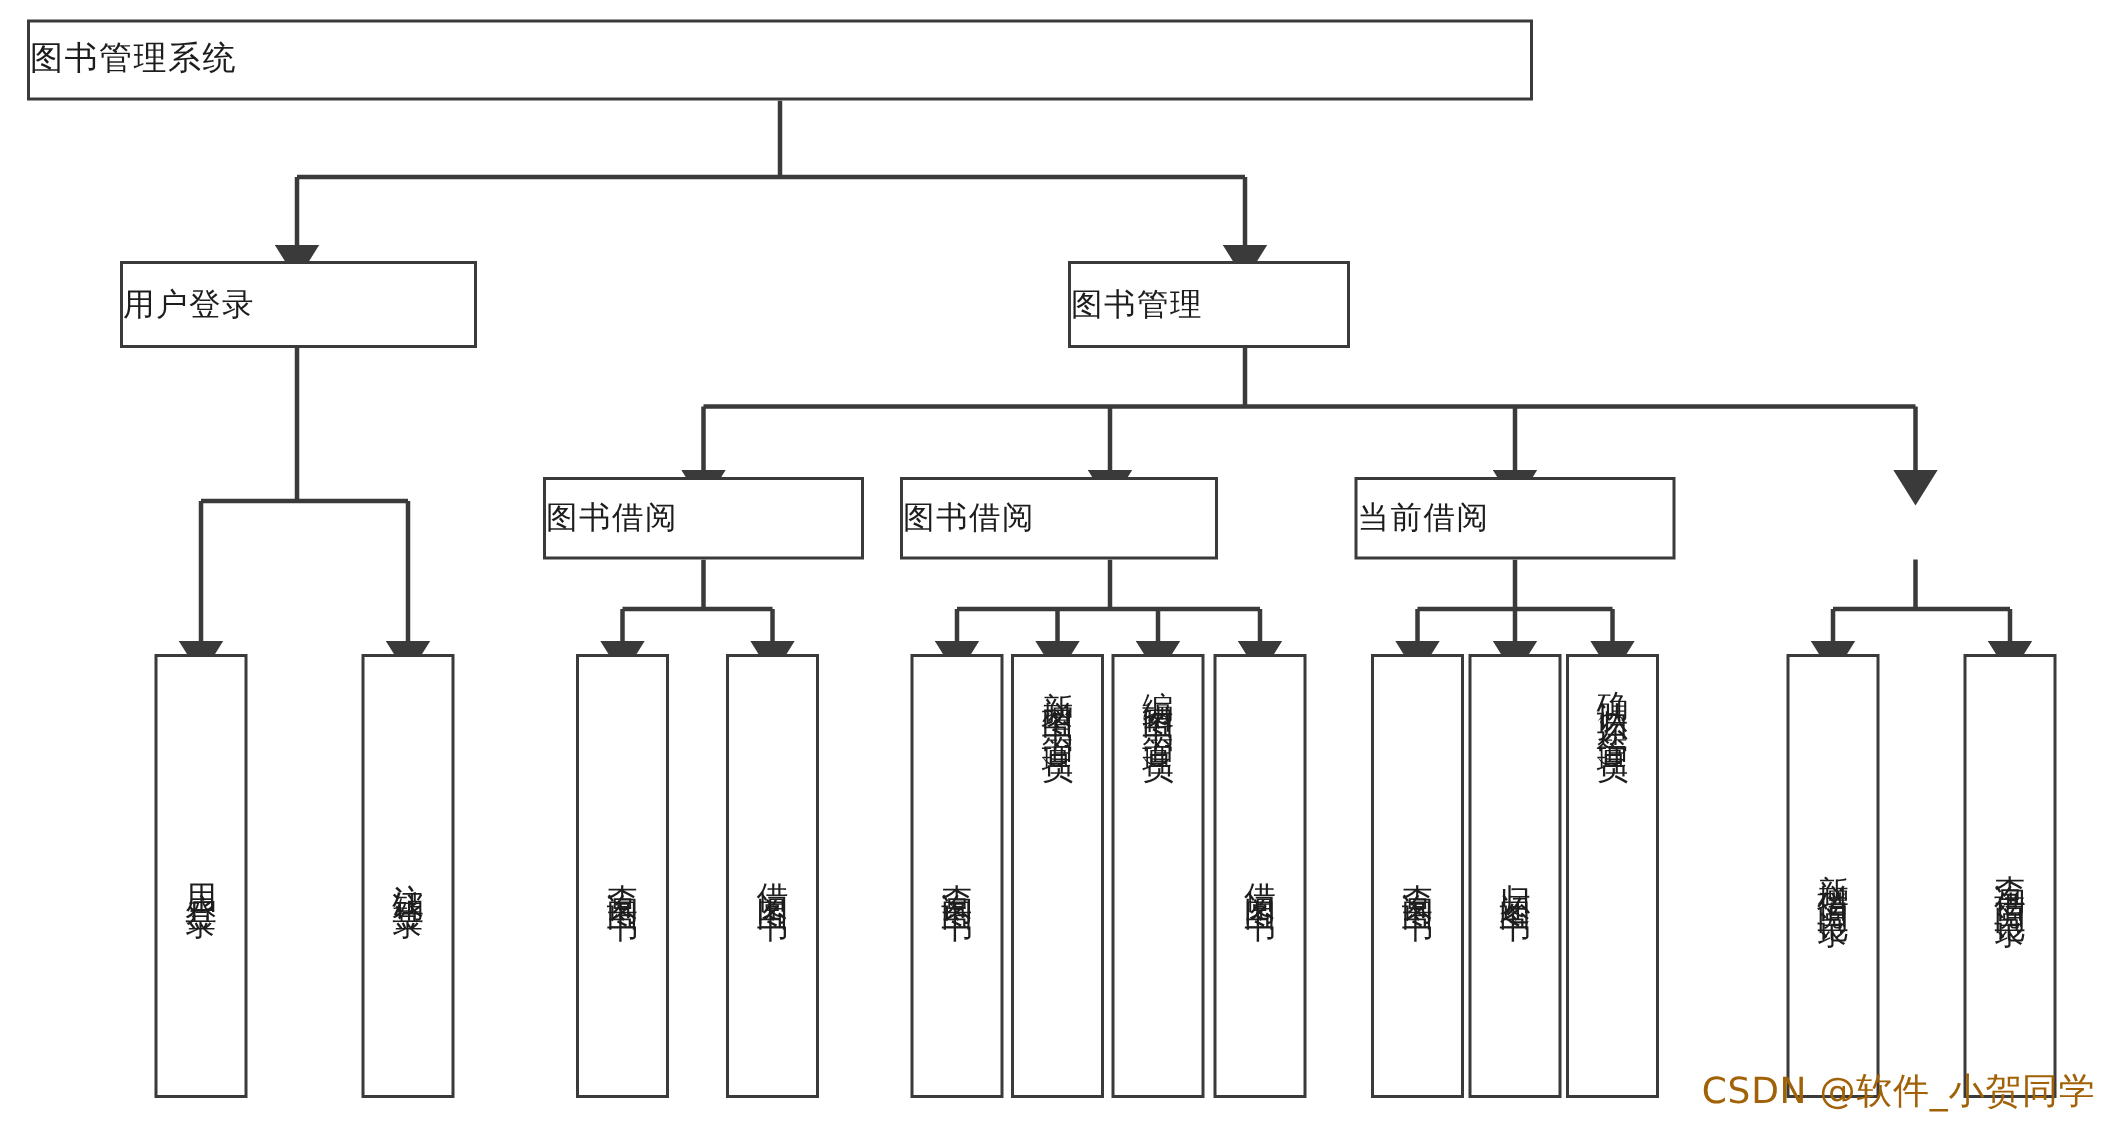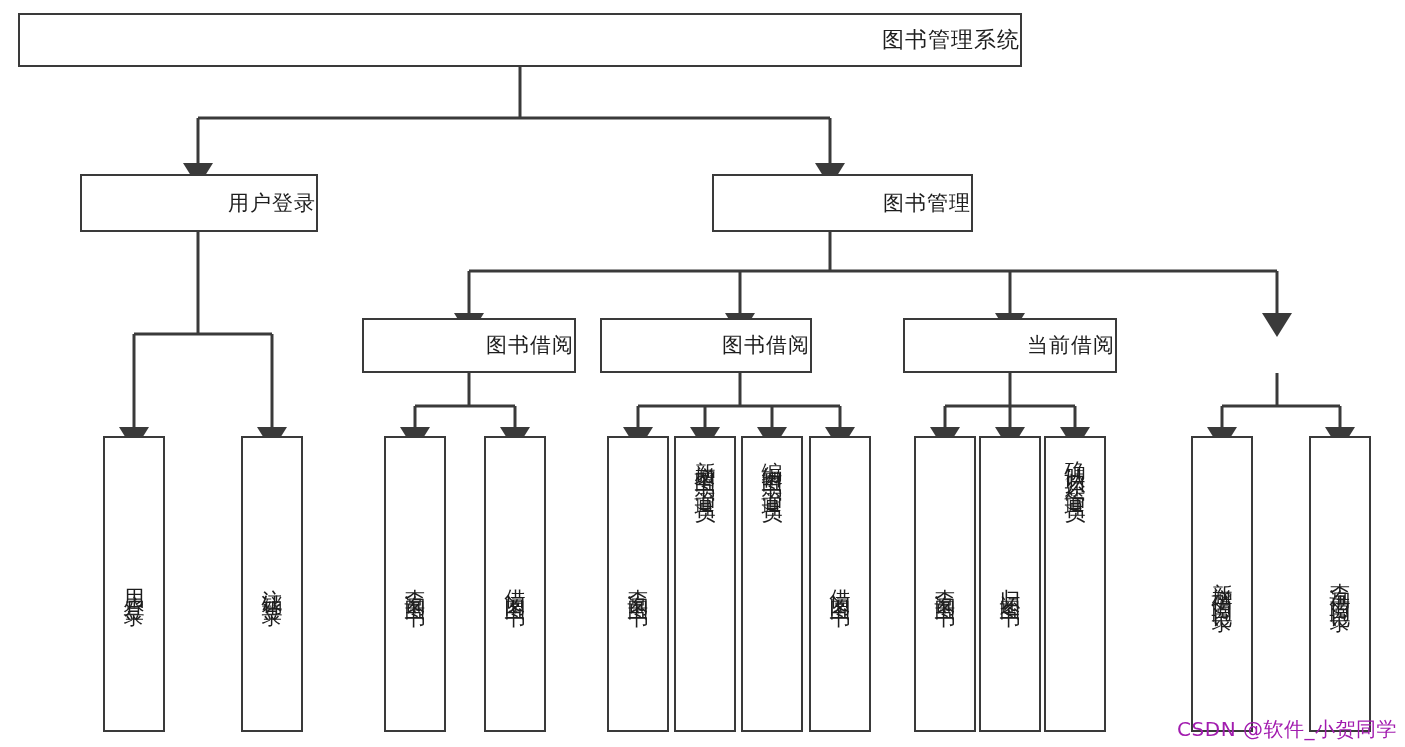--- a/index.html
+++ b/index.html
@@ -14,21 +14,21 @@
   #wires{position:absolute;left:0;top:0;width:1405px;height:747px;}
 
   
   .node{
     position:absolute;
     box-sizing:border-box;
     background:#ffffff;
     border:2px solid #3a3a3a;
     display:flex;
     align-items:center;
-    justify-content:flex-end;
+    justify-content:flex-start;
     color:#1d1d1d;
   }
   .node.h{            
     font-size:21px;
     letter-spacing:1px;
     line-height:1;
   }
   .node.root{font-size:22px;}
   .node.v{            
     font-size:21px;
@@ -43,22 +43,22 @@
     line-height:1.05;
     white-space:nowrap;
     display:block;
   }
   .vtext.top{align-self:flex-start;}
 
   
   #watermark{
     position:absolute;
     right:8px;bottom:4px;
-    font-size:20px;
-    color:#a21caf;
+    font-size:24px;
+    color:#a16207;
     letter-spacing:0.5px;
     white-space:nowrap;
     pointer-events:none;
   }
 </style>
 </head>
 <body>
 
 <div id="diagram">
 
@@ -115,21 +115,21 @@
   </svg>
 
   <div class="node h root" style="left:18px;top:13px;width:1004px;height:54px;">
     <span>图书管理系统</span>
   </div>
 
   <div class="node h" style="left:80px;top:174px;width:238px;height:58px;">
     <span>用户登录</span>
   </div>
 
-  <div class="node h" style="left:712px;top:174px;width:261px;height:58px;">
+  <div class="node h" style="left:712px;top:174px;width:188px;height:58px;">
     <span>图书管理</span>
   </div>
 
   <div class="node h" style="left:362px;top:318px;width:214px;height:55px;">
     <span>图书借阅</span>
   </div>
 
   <div class="node h" style="left:600px;top:318px;width:212px;height:55px;">
     <span>图书借阅</span>
   </div>

